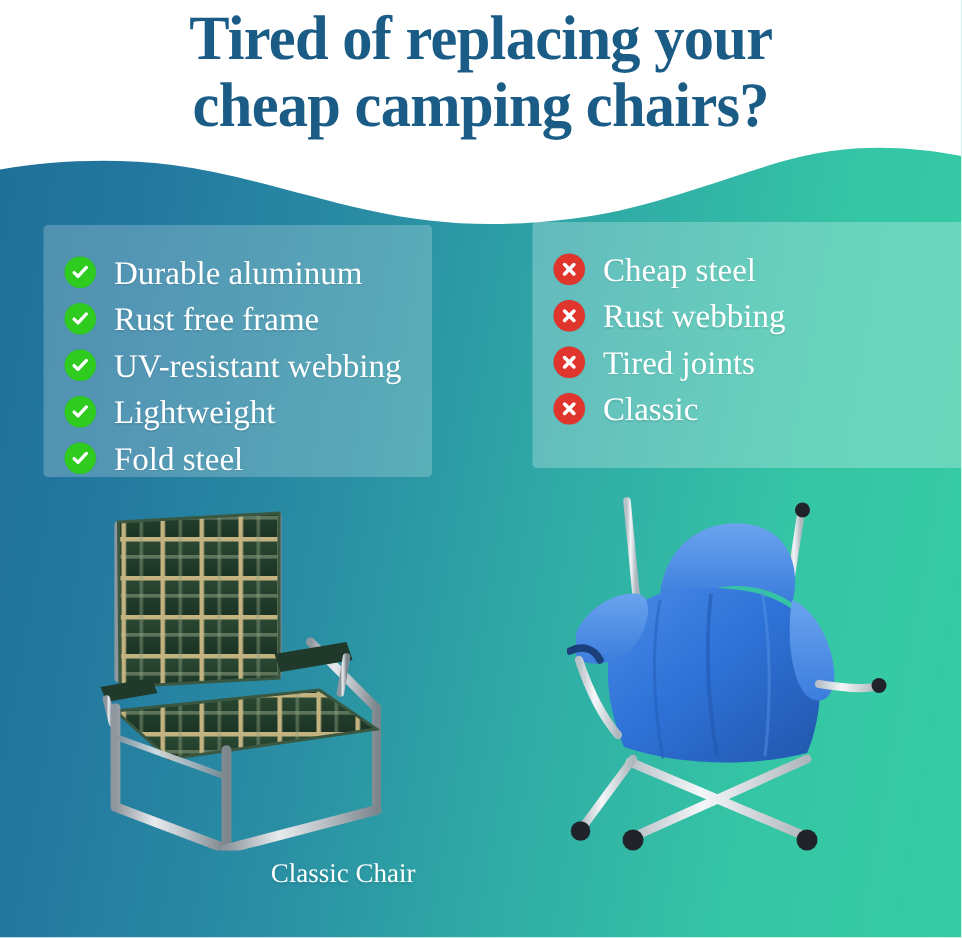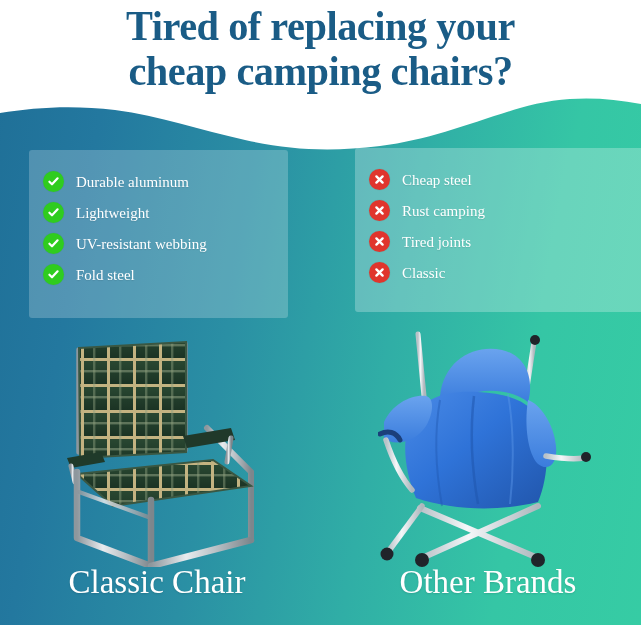--- a/index.html
+++ b/index.html
@@ -61,33 +61,33 @@
     width:21px;height:21px;border-radius:50%;
     display:flex;align-items:center;justify-content:center;
     margin-right:12px;
     position:relative;
   }
   .badge.check{background:#2fcc1f;box-shadow:0 0 0 0.5px rgba(0,0,0,0.05);}
   .badge.cross{background:#e0352d;box-shadow:0 0 0 0.5px rgba(0,0,0,0.05);}
   .badge svg{display:block;}
   .feature-text{
     color:#ffffff;
-    font-size:15px;
+    font-size:22px;
     line-height:20px;
     text-shadow:0 1px 1px rgba(0,0,0,0.10);
     white-space:nowrap;
   }
 
   
   .caption{
     position:absolute;
     color:#ffffff;
-    font-size:33px;
+    font-size:18px;
     line-height:30px;
-    text-align:center;
+    text-align:right;
     white-space:nowrap;
     text-shadow:0 1px 2px rgba(0,0,0,0.13);
   }
   .caption-left{left:37px;top:567px;width:240px;}
   .caption-right{left:368px;top:567px;width:240px;}
 
   
   .product{position:absolute;}
   .product-left{left:55px;top:332px;width:225px;height:235px;}
   .product-right{left:378px;top:330px;width:230px;height:238px;}
@@ -118,29 +118,37 @@
             </svg>
         </span>
         <span class="feature-text">Durable aluminum</span>
       </li>
       <li class="feature-row">
         <span class="badge check">
           <svg width="13" height="13" viewBox="0 0 13 13">
               <path d="M2.4,6.7 L5,9.3 L10.6,3.3" stroke="#ffffff" stroke-width="2.2" fill="none" stroke-linecap="round" stroke-linejoin="round"></path>
             </svg>
         </span>
+        <span class="feature-text">Rust free frame</span>
+      </li>
+      <li class="feature-row">
+        <span class="badge check">
+          <svg width="13" height="13" viewBox="0 0 13 13">
+              <path d="M2.4,6.7 L5,9.3 L10.6,3.3" stroke="#ffffff" stroke-width="2.2" fill="none" stroke-linecap="round" stroke-linejoin="round"></path>
+            </svg>
+        </span>
+        <span class="feature-text">UV-resistant webbing</span>
+      </li>
+      <li class="feature-row">
+        <span class="badge check">
+          <svg width="13" height="13" viewBox="0 0 13 13">
+              <path d="M2.4,6.7 L5,9.3 L10.6,3.3" stroke="#ffffff" stroke-width="2.2" fill="none" stroke-linecap="round" stroke-linejoin="round"></path>
+            </svg>
+        </span>
         <span class="feature-text">Lightweight</span>
-      </li>
-      <li class="feature-row">
-        <span class="badge check">
-          <svg width="13" height="13" viewBox="0 0 13 13">
-              <path d="M2.4,6.7 L5,9.3 L10.6,3.3" stroke="#ffffff" stroke-width="2.2" fill="none" stroke-linecap="round" stroke-linejoin="round"></path>
-            </svg>
-        </span>
-        <span class="feature-text">UV-resistant webbing</span>
       </li>
       <li class="feature-row">
         <span class="badge check">
           <svg width="13" height="13" viewBox="0 0 13 13">
               <path d="M2.4,6.7 L5,9.3 L10.6,3.3" stroke="#ffffff" stroke-width="2.2" fill="none" stroke-linecap="round" stroke-linejoin="round"></path>
             </svg>
         </span>
         <span class="feature-text">Fold steel</span>
       </li>
     </ul>
@@ -155,21 +163,21 @@
             </svg>
         </span>
         <span class="feature-text">Cheap steel</span>
       </li>
       <li class="feature-row">
         <span class="badge cross">
           <svg width="13" height="13" viewBox="0 0 13 13">
               <path d="M3.4,3.4 L9.6,9.6 M9.6,3.4 L3.4,9.6" stroke="#ffffff" stroke-width="2.4" stroke-linecap="round"></path>
             </svg>
         </span>
-        <span class="feature-text">Rust camping</span>
+        <span class="feature-text">Rust webbing</span>
       </li>
       <li class="feature-row">
         <span class="badge cross">
           <svg width="13" height="13" viewBox="0 0 13 13">
               <path d="M3.4,3.4 L9.6,9.6 M9.6,3.4 L3.4,9.6" stroke="#ffffff" stroke-width="2.4" stroke-linecap="round"></path>
             </svg>
         </span>
         <span class="feature-text">Tired joints</span>
       </li>
       <li class="feature-row">
@@ -274,15 +282,14 @@
 
       <path d="M44,176 L10,222" stroke="url(#tube)" stroke-width="5.5" fill="none" stroke-linecap="round"></path>
 
       <circle cx="44" cy="230" r="7" fill="#20242a"></circle>
       <circle cx="160" cy="230" r="7" fill="#20242a"></circle>
       <circle cx="9" cy="224" r="6.5" fill="#20242a"></circle>
     </svg>
   </div>
 
   <div class="caption caption-left">Classic Chair</div>
-  <div class="caption caption-right">Other Brands</div>
 
 </div>
 
 </body></html>

